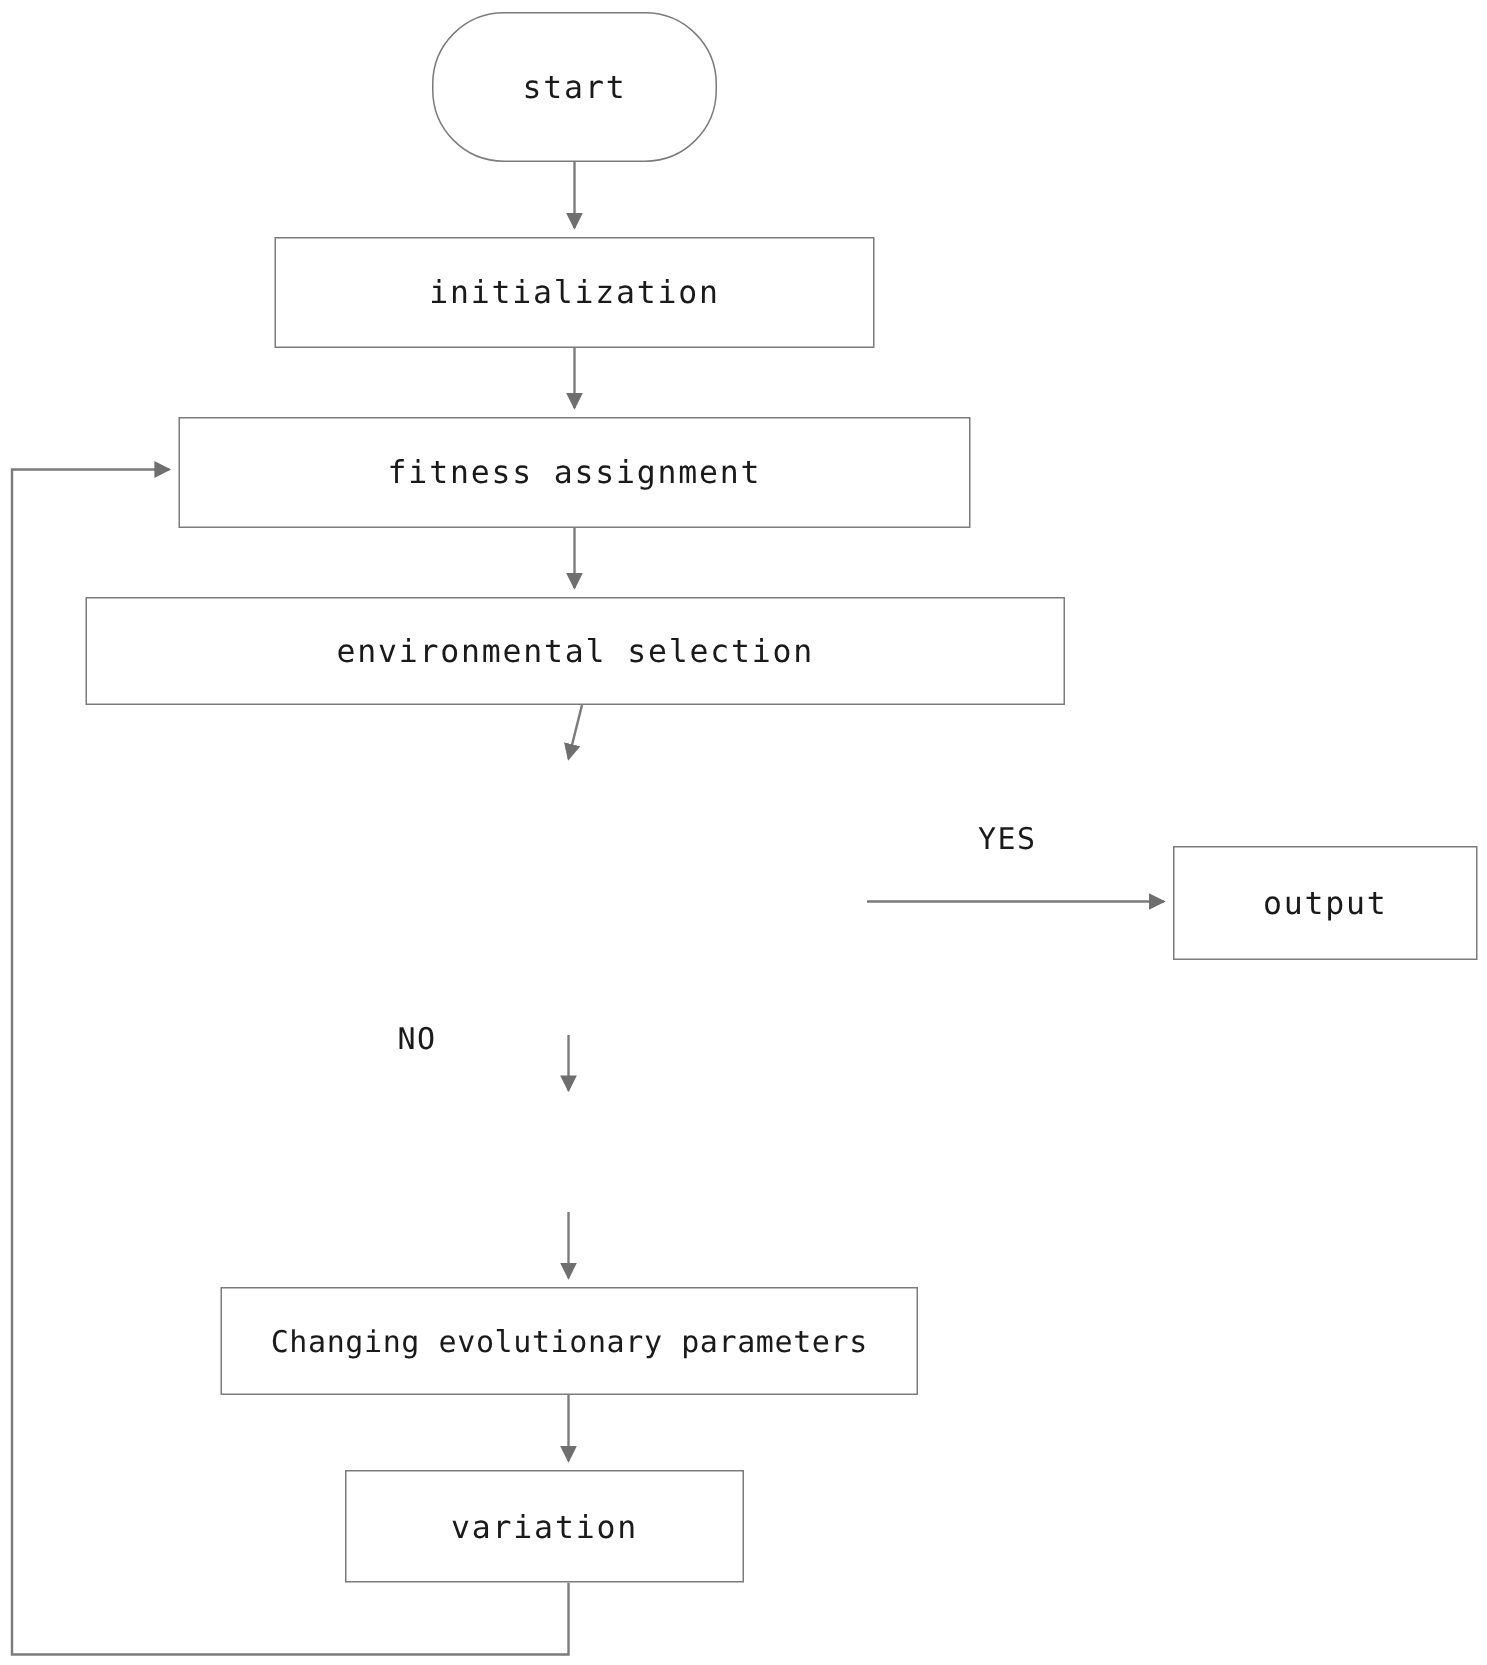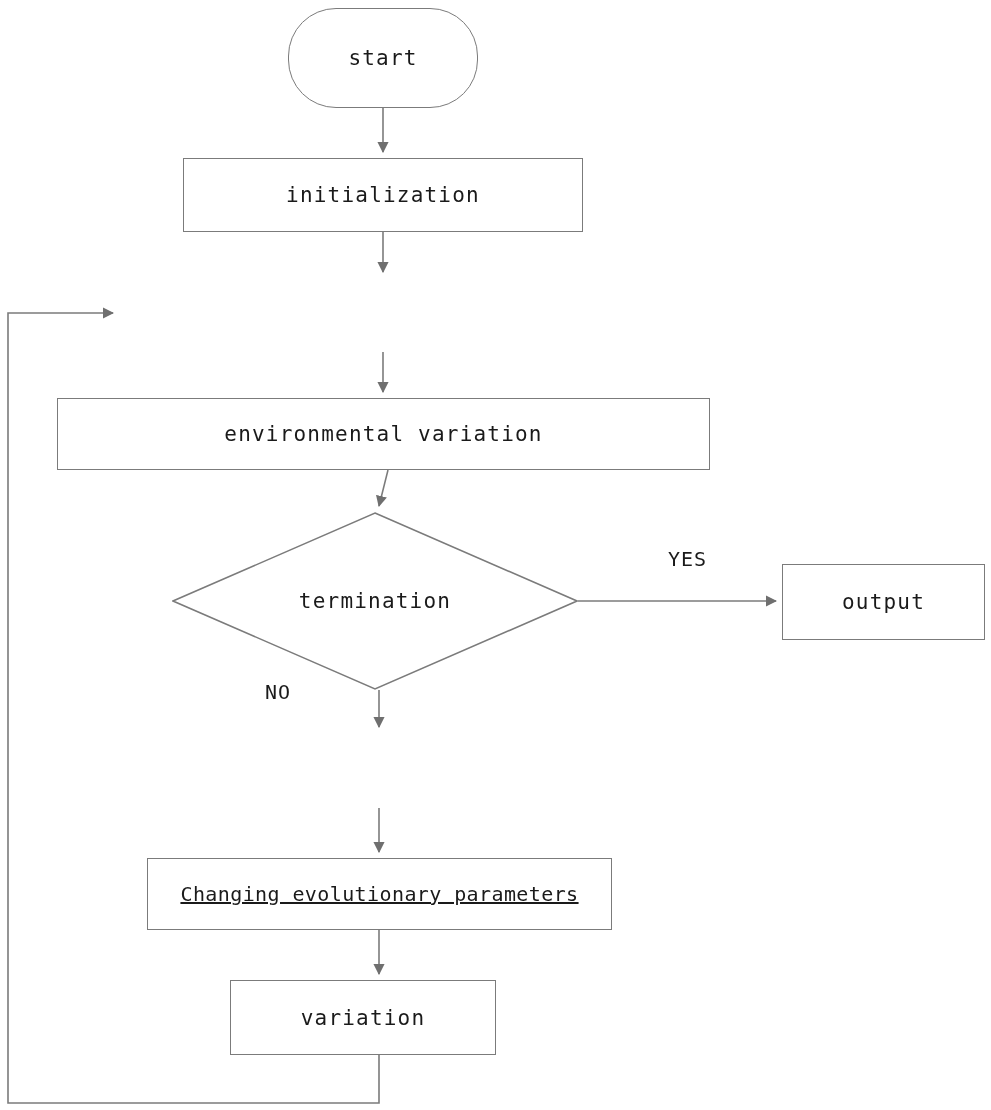--- a/index.html
+++ b/index.html
@@ -107,41 +107,38 @@
   </svg>
 
   <div class="node rounded" style="left:288px; top:8px; width:190px; height:100px;">
     <span>start</span>
   </div>
 
   <div class="node" style="left:183px; top:158px; width:400px; height:74px;">
     <span>initialization</span>
   </div>
 
+  <div class="node" style="left:119px; top:278px; width:528px; height:74px;">
+    <span>fitness assignment</span>
+  </div>
 
   <div class="node" style="left:57px; top:398px; width:653px; height:72px;">
-    <span>environmental variation</span>
+    <span>environmental selection</span>
   </div>
 
-  <div class="node diamond-wrap" style="left:172px; top:512px; width:406px; height:178px;">
-    <svg class="diamond-svg" width="406" height="178" viewBox="0 0 406 178">
-      <polygon points="203,1 405,89 203,177 1,89" fill="#ffffff" stroke="#7b7b7b" stroke-width="1.5"></polygon>
-    </svg>
-    <span class="diamond-label">termination</span>
-  </div>
 
   <div class="node" style="left:782px; top:564px; width:203px; height:76px;justify-content:center;">
     <span>output</span>
   </div>
 
 
-  <div class="node" style="left:147px; top:858px; width:465px; height:72px;text-decoration:underline;">
+  <div class="node" style="left:147px; top:858px; width:465px; height:72px;">
     <span class="tight">Changing evolutionary parameters</span>
   </div>
 
   <div class="node" style="left:230px; top:980px; width:266px; height:75px;">
     <span>variation</span>
   </div>
 
-  <span class="edge-label" style="left:668px; top:547px;">YES</span>
+  <span class="edge-label" style="left:652px; top:547px;">YES</span>
   <span class="edge-label" style="left:265px; top:680px;text-align:center;">NO</span>
 
 </div>
 
 </body></html>

